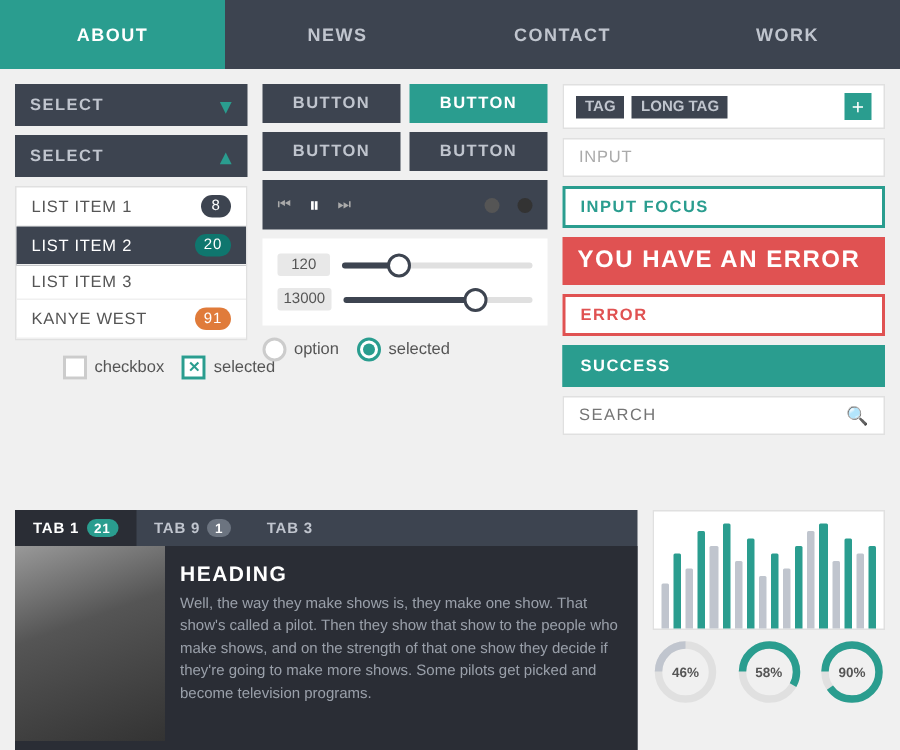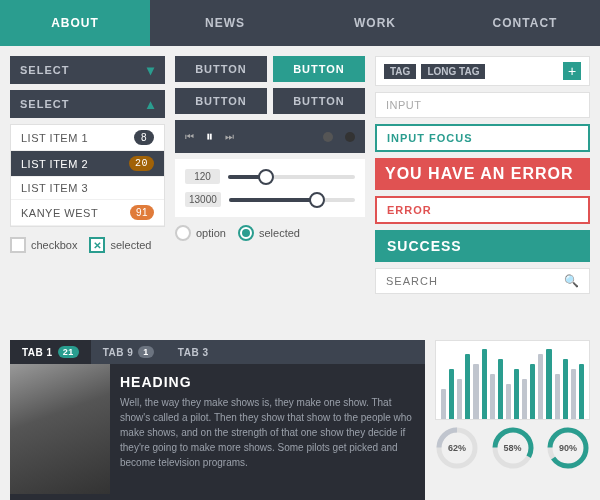--- a/index.html
+++ b/index.html
@@ -100,29 +100,29 @@
       min-width: 20px;
       text-align: center;
     }
     .list-badge.teal {
       background: #2a9d8f;
     }
     .list-badge.orange {
       background: #e07b3a;
     }
     .list-item.highlighted .list-badge {
-      background: #a16207;
-      font-family: Liberation Mono, monospace;
+      background: #0f766e;
     }
 
     
     .checkbox-row {
       display: flex;
       gap: 12px;
       margin-top: 4px;
+      margin-left: 32px;
     }
     .checkbox-item {
       display: flex;
       align-items: center;
       gap: 5px;
       cursor: pointer;
     }
     .checkbox-box {
       width: 16px;
       height: 16px;
@@ -356,21 +356,21 @@
       color: #e05252;
       background: #fff;
       font-weight: bold;
       letter-spacing: 1px;
       text-transform: uppercase;
     }
     .input-success {
       border: 2px solid #2a9d8f;
       background: #2a9d8f;
       padding: 6px 10px;
-      font-size: 14px;
+      font-size: 11px;
       color: #fff;
       font-weight: bold;
       letter-spacing: 1px;
       text-transform: uppercase;
     }
 
     
     .search-box {
       border: 1px solid #e0e0e0;
       display: flex;
@@ -511,22 +511,22 @@
       color: #555;
     }
   </style>
 </head>
 <body>
 
 <nav>
   <div class="nav" id="nav-container">
       <div class="nav-item active">ABOUT</div>
       <div class="nav-item">NEWS</div>
+      <div class="nav-item">CONTACT</div>
       <div class="nav-item">WORK</div>
-      <div class="nav-item">CONTACT</div>
     </div>
 </nav>
 
 <div class="main">
 
   <div class="col-left">
 
     <div class="select-box">
       <span>SELECT</span>
       <span class="arrow">▾</span>
@@ -685,21 +685,21 @@
         <div class="bar teal" style="height: 70px;"></div>
         <div class="bar gray" style="height: 45px;"></div>
         <div class="bar teal" style="height: 60px;"></div>
         <div class="bar gray" style="height: 50px;"></div>
         <div class="bar teal" style="height: 55px;"></div>
       </div>
     <div class="donut-row" id="donut-row">
         <div style="position: relative; width: 44px; height: 44px;"><svg width="44" height="44">
             <circle cx="22" cy="22" r="18" fill="none" stroke="#e0e0e0" stroke-width="5"></circle>
             <circle cx="22" cy="22" r="18" fill="none" stroke="#c0c5ce" stroke-width="5" stroke-dasharray="28.274333882308138 84.82300164692441" stroke-dashoffset="28.274333882308138" transform="rotate(-90 22 22)"></circle>
-          </svg><div class="donut-label">62%</div></div>
+          </svg><div class="donut-label">46%</div></div>
         <div style="position: relative; width: 44px; height: 44px;"><svg width="44" height="44">
             <circle cx="22" cy="22" r="18" fill="none" stroke="#e0e0e0" stroke-width="5"></circle>
             <circle cx="22" cy="22" r="18" fill="none" stroke="#2a9d8f" stroke-width="5" stroke-dasharray="65.59645460695488 47.50088092227767" stroke-dashoffset="28.274333882308138" transform="rotate(-90 22 22)"></circle>
           </svg><div class="donut-label">58%</div></div>
         <div style="position: relative; width: 44px; height: 44px;"><svg width="44" height="44">
             <circle cx="22" cy="22" r="18" fill="none" stroke="#e0e0e0" stroke-width="5"></circle>
             <circle cx="22" cy="22" r="18" fill="none" stroke="#2a9d8f" stroke-width="5" stroke-dasharray="101.7876019763093 11.309733552923248" stroke-dashoffset="28.274333882308138" transform="rotate(-90 22 22)"></circle>
           </svg><div class="donut-label">90%</div></div>
       </div>
   </div>

